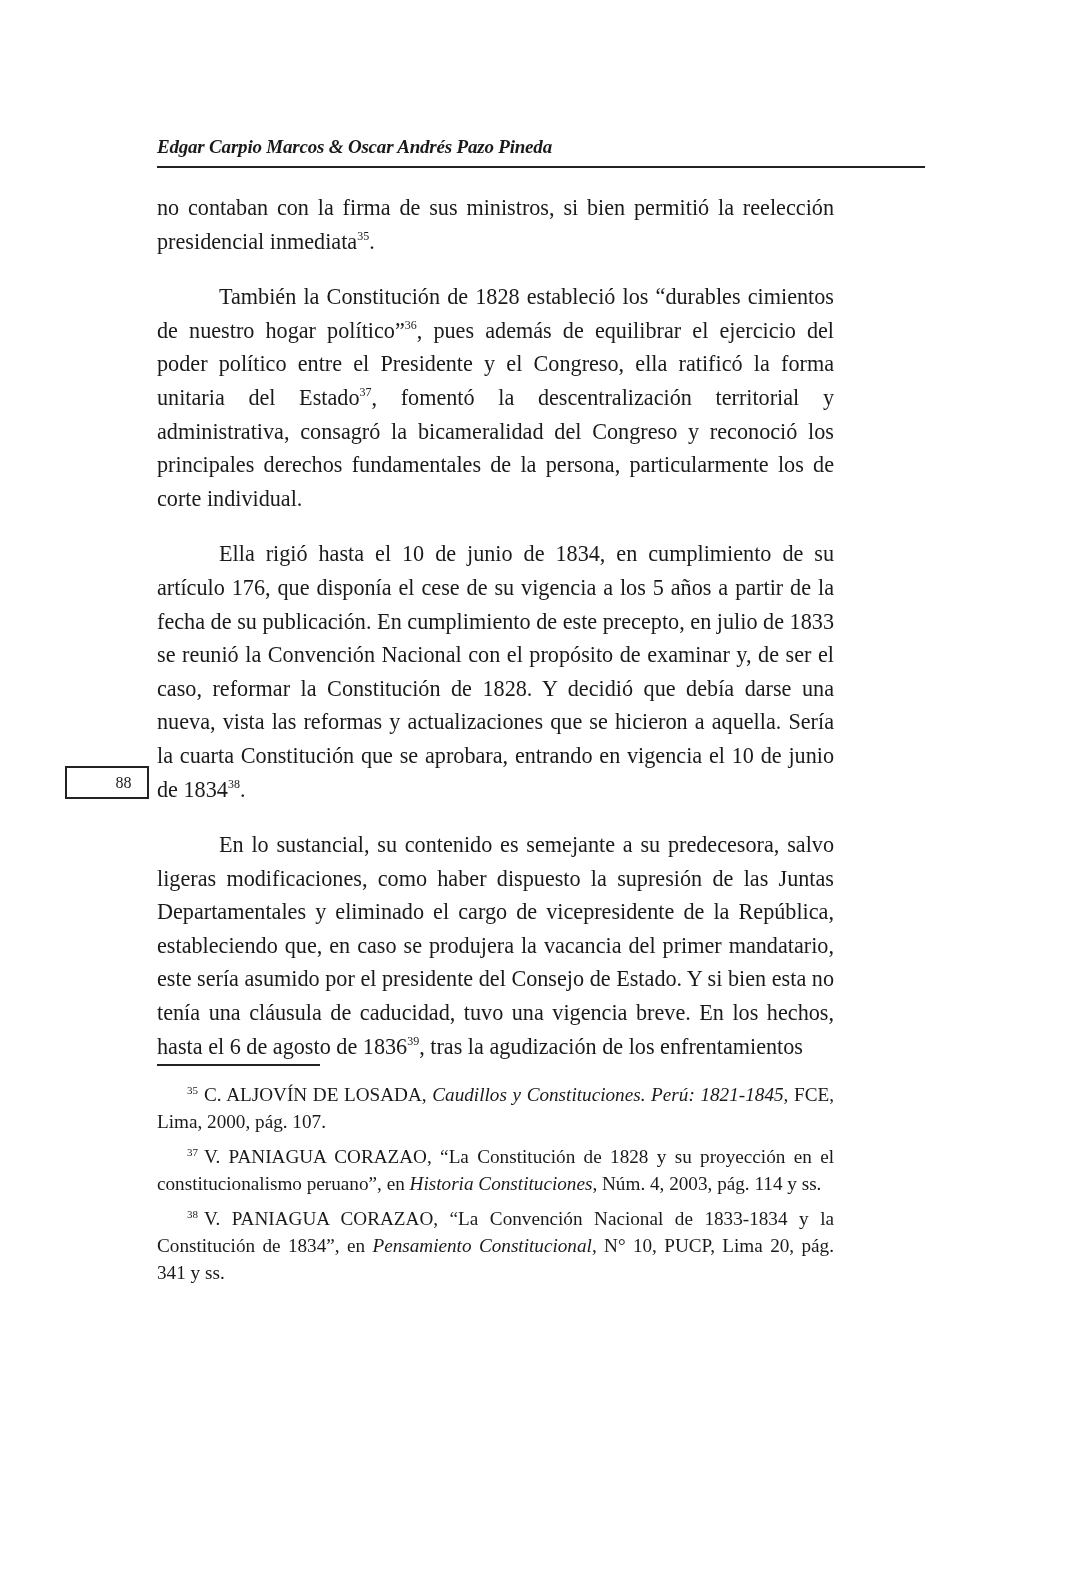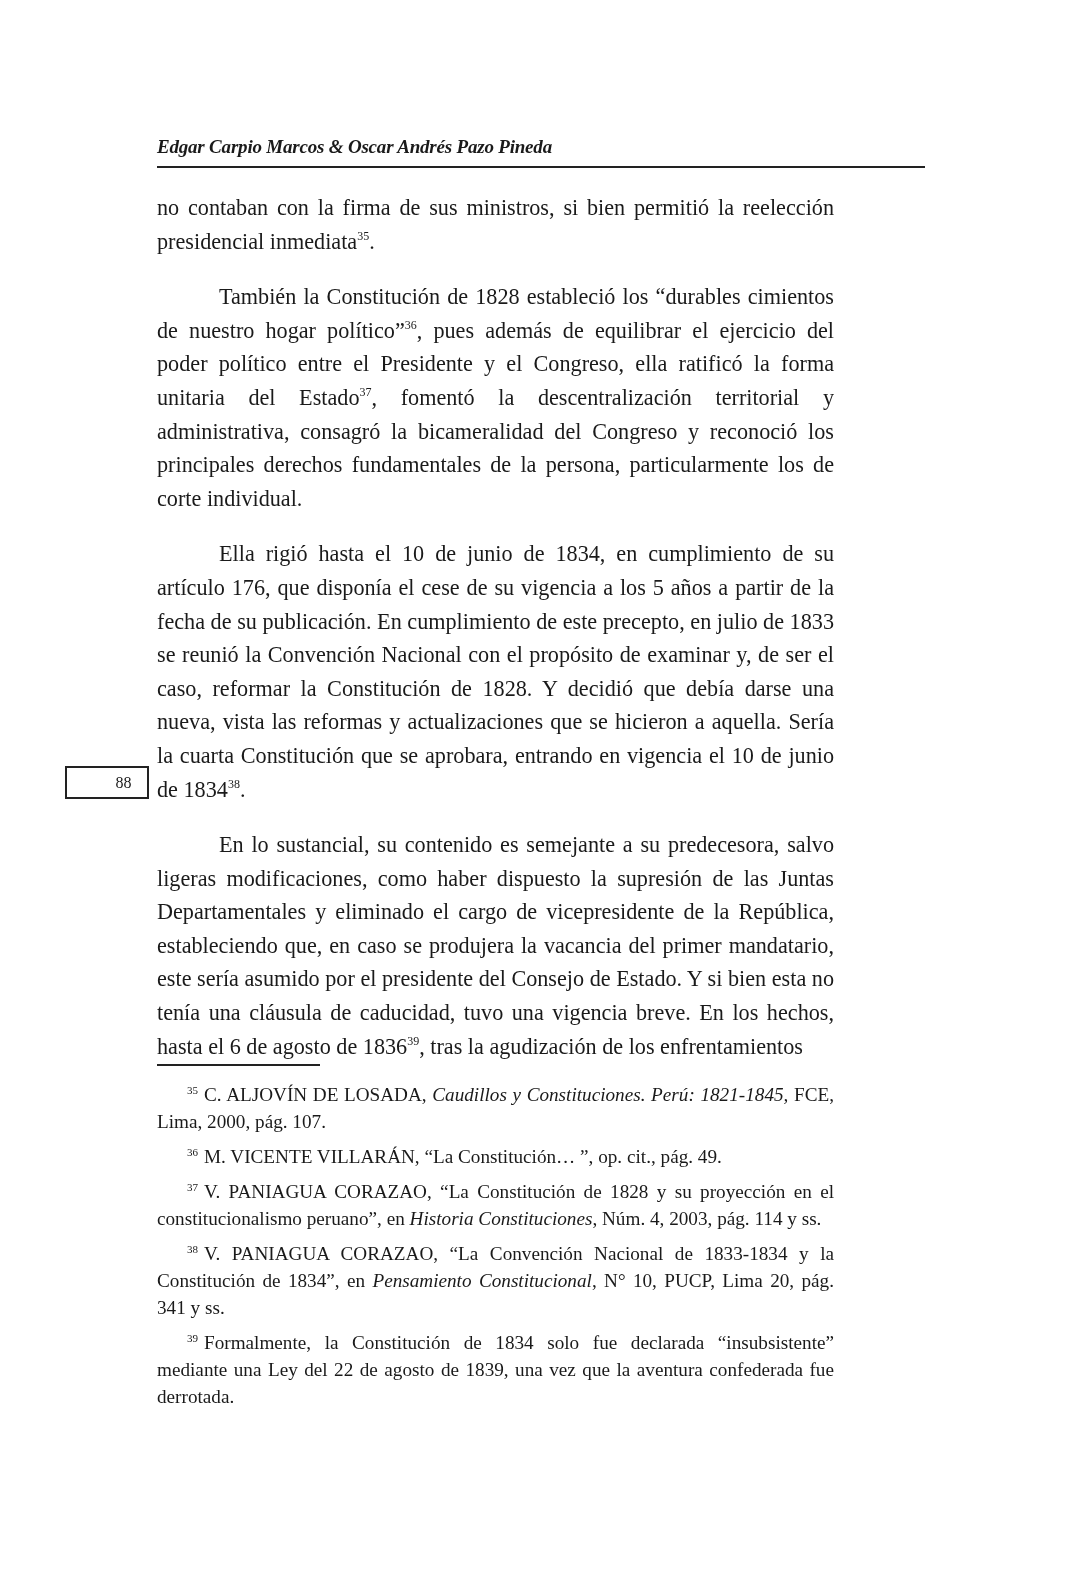--- a/index.html
+++ b/index.html
@@ -52,17 +52,15 @@
   <p class="indent">Ella rigió hasta el 10 de junio de 1834, en cumplimiento de su artículo 176, que disponía el cese de su vigencia a los 5 años a partir de la fecha de su publicación. En cumplimiento de este precepto, en julio de 1833 se reunió la Convención Nacional con el propósito de examinar y, de ser el caso, reformar la Constitución de 1828. Y decidió que debía darse una nueva, vista las reformas y actualizaciones que se hicieron a aquella. Sería la cuarta Constitución que se aprobara, entrando en vigencia el 10 de junio de 1834<sup>38</sup>.</p>
   <p class="indent">En lo sustancial, su contenido es semejante a su predecesora, salvo ligeras modificaciones, como haber dispuesto la supresión de las Juntas Departamentales y eliminado el cargo de vicepresidente de la República, estableciendo que, en caso se produjera la vacancia del primer mandatario, este sería asumido por el presidente del Consejo de Estado. Y si bien esta no tenía una cláusula de caducidad, tuvo una vigencia breve. En los hechos, hasta el 6 de agosto de 1836<sup>39</sup>, tras la agudización de los enfrentamientos</p>
 </div>
 
 <div class="page-number">88</div>
 
 <div class="fn-rule"></div>
 
 <div class="footnotes">
   <p><sup>35</sup>C. ALJOVÍN DE LOSADA, <em>Caudillos y Constituciones. Perú: 1821-1845,</em> FCE, Lima, 2000, pág. 107.</p>
-  <p><sup>36</sup>M. VICENTE VILLARÁN, “La Constitución… ”, op. cit., pág. 49.</p>
   <p><sup>37</sup>V. PANIAGUA CORAZAO, “La Constitución de 1828 y su proyección en el constitucionalismo peruano”, en <em>Historia Constituciones</em>, Núm. 4, 2003, pág. 114 y ss.</p>
   <p><sup>38</sup>V. PANIAGUA CORAZAO, “La Convención Nacional de 1833-1834 y la Constitución de 1834”, en <em>Pensamiento Constitucional</em>, N° 10, PUCP, Lima 20, pág. 341 y ss.</p>
-  <p><sup>39</sup>Formalmente, la Constitución de 1834 solo fue declarada “insubsistente” mediante una Ley del 22 de agosto de 1839, una vez que la aventura confederada fue derrotada.</p>
 </div>
 
 </body></html>

